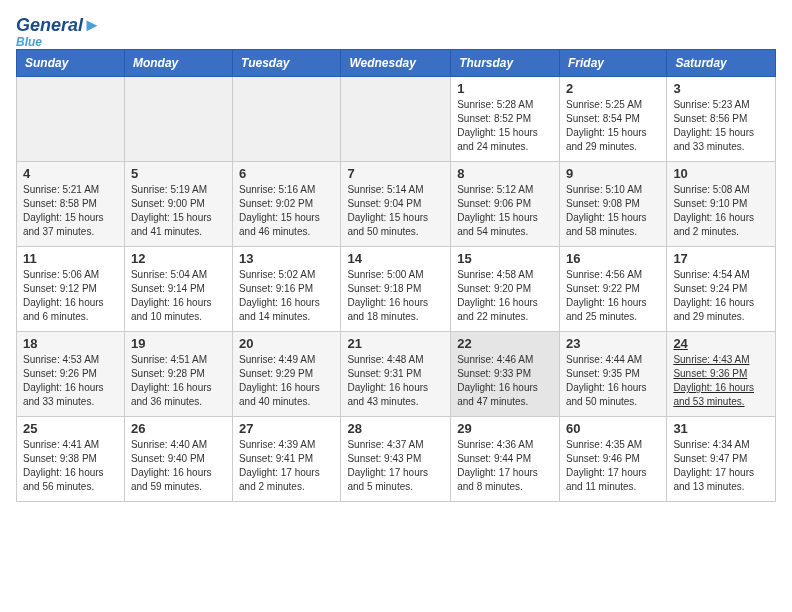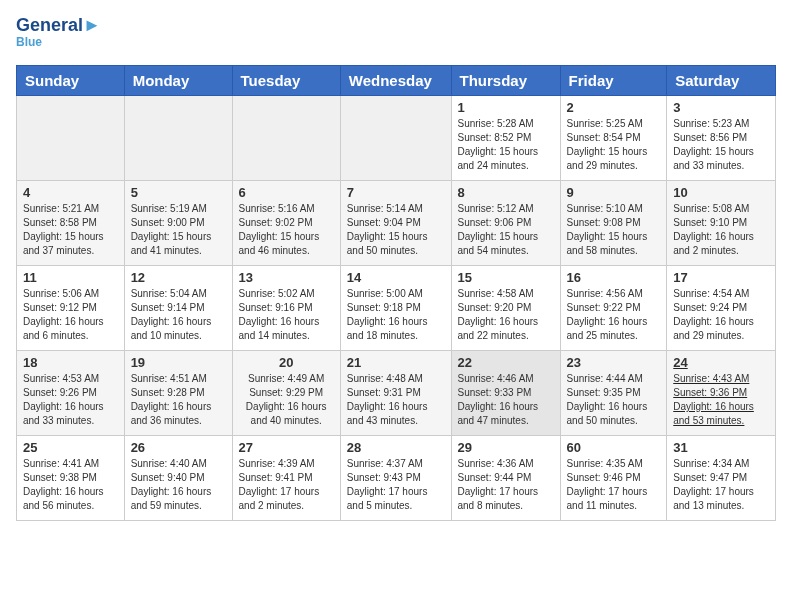--- a/index.html
+++ b/index.html
@@ -7,21 +7,22 @@
       font-family: Arial, sans-serif;
       background: #fff;
       width: 792px;
       min-height: 612px;
       padding: 16px;
     }
     .header {
       display: flex;
       justify-content: space-between;
       align-items: center;
-      margin-bottom: 16px;
+      margin-bottom: 0;
+      font-style: italic;
     }
     .logo {
       display: flex;
       align-items: center;
     }
     .logo-text {
       font-size: 18px;
       font-weight: bold;
       color: #1a4a8a;
       line-height: 1.1;
@@ -44,22 +45,23 @@
     .calendar {
       width: 100%;
       border-collapse: collapse;
       border: 1px solid #ccc;
     }
     .calendar th {
       background: #3a6fc4;
       color: #fff;
       text-align: left;
       padding: 6px 8px;
-      font-size: 15px;
+      font-size: 12px;
       border: 1px solid #2a5ab0;
+      font-style: italic;
     }
     .calendar td {
       vertical-align: top;
       padding: 4px 6px;
       border: 1px solid #ccc;
       width: 112px;
       min-height: 80px;
       font-size: 11px;
       color: #222;
       background: #fff;
@@ -196,21 +198,21 @@
       </tr>
       <tr class="week-row">
         <td style="background: rgb(245, 245, 245);">
           <div class="day-num">18</div>
           <div class="day-info">Sunrise: 4:53 AM<br>Sunset: 9:26 PM<br>Daylight: 16 hours<br>and 33 minutes.</div>
         </td>
         <td style="background: rgb(245, 245, 245);">
           <div class="day-num">19</div>
           <div class="day-info">Sunrise: 4:51 AM<br>Sunset: 9:28 PM<br>Daylight: 16 hours<br>and 36 minutes.</div>
         </td>
-        <td style="background: rgb(245, 245, 245); text-align: center;">
+        <td style="background: rgb(245, 245, 245);">
           <div class="day-num">20</div>
           <div class="day-info">Sunrise: 4:49 AM<br>Sunset: 9:29 PM<br>Daylight: 16 hours<br>and 40 minutes.</div>
         </td>
         <td style="background: rgb(245, 245, 245);">
           <div class="day-num">21</div>
           <div class="day-info">Sunrise: 4:48 AM<br>Sunset: 9:31 PM<br>Daylight: 16 hours<br>and 43 minutes.</div>
         </td>
         <td style="background: #e5e5e5;">
           <div class="day-num">22</div>
           <div class="day-info">Sunrise: 4:46 AM<br>Sunset: 9:33 PM<br>Daylight: 16 hours<br>and 47 minutes.</div>

